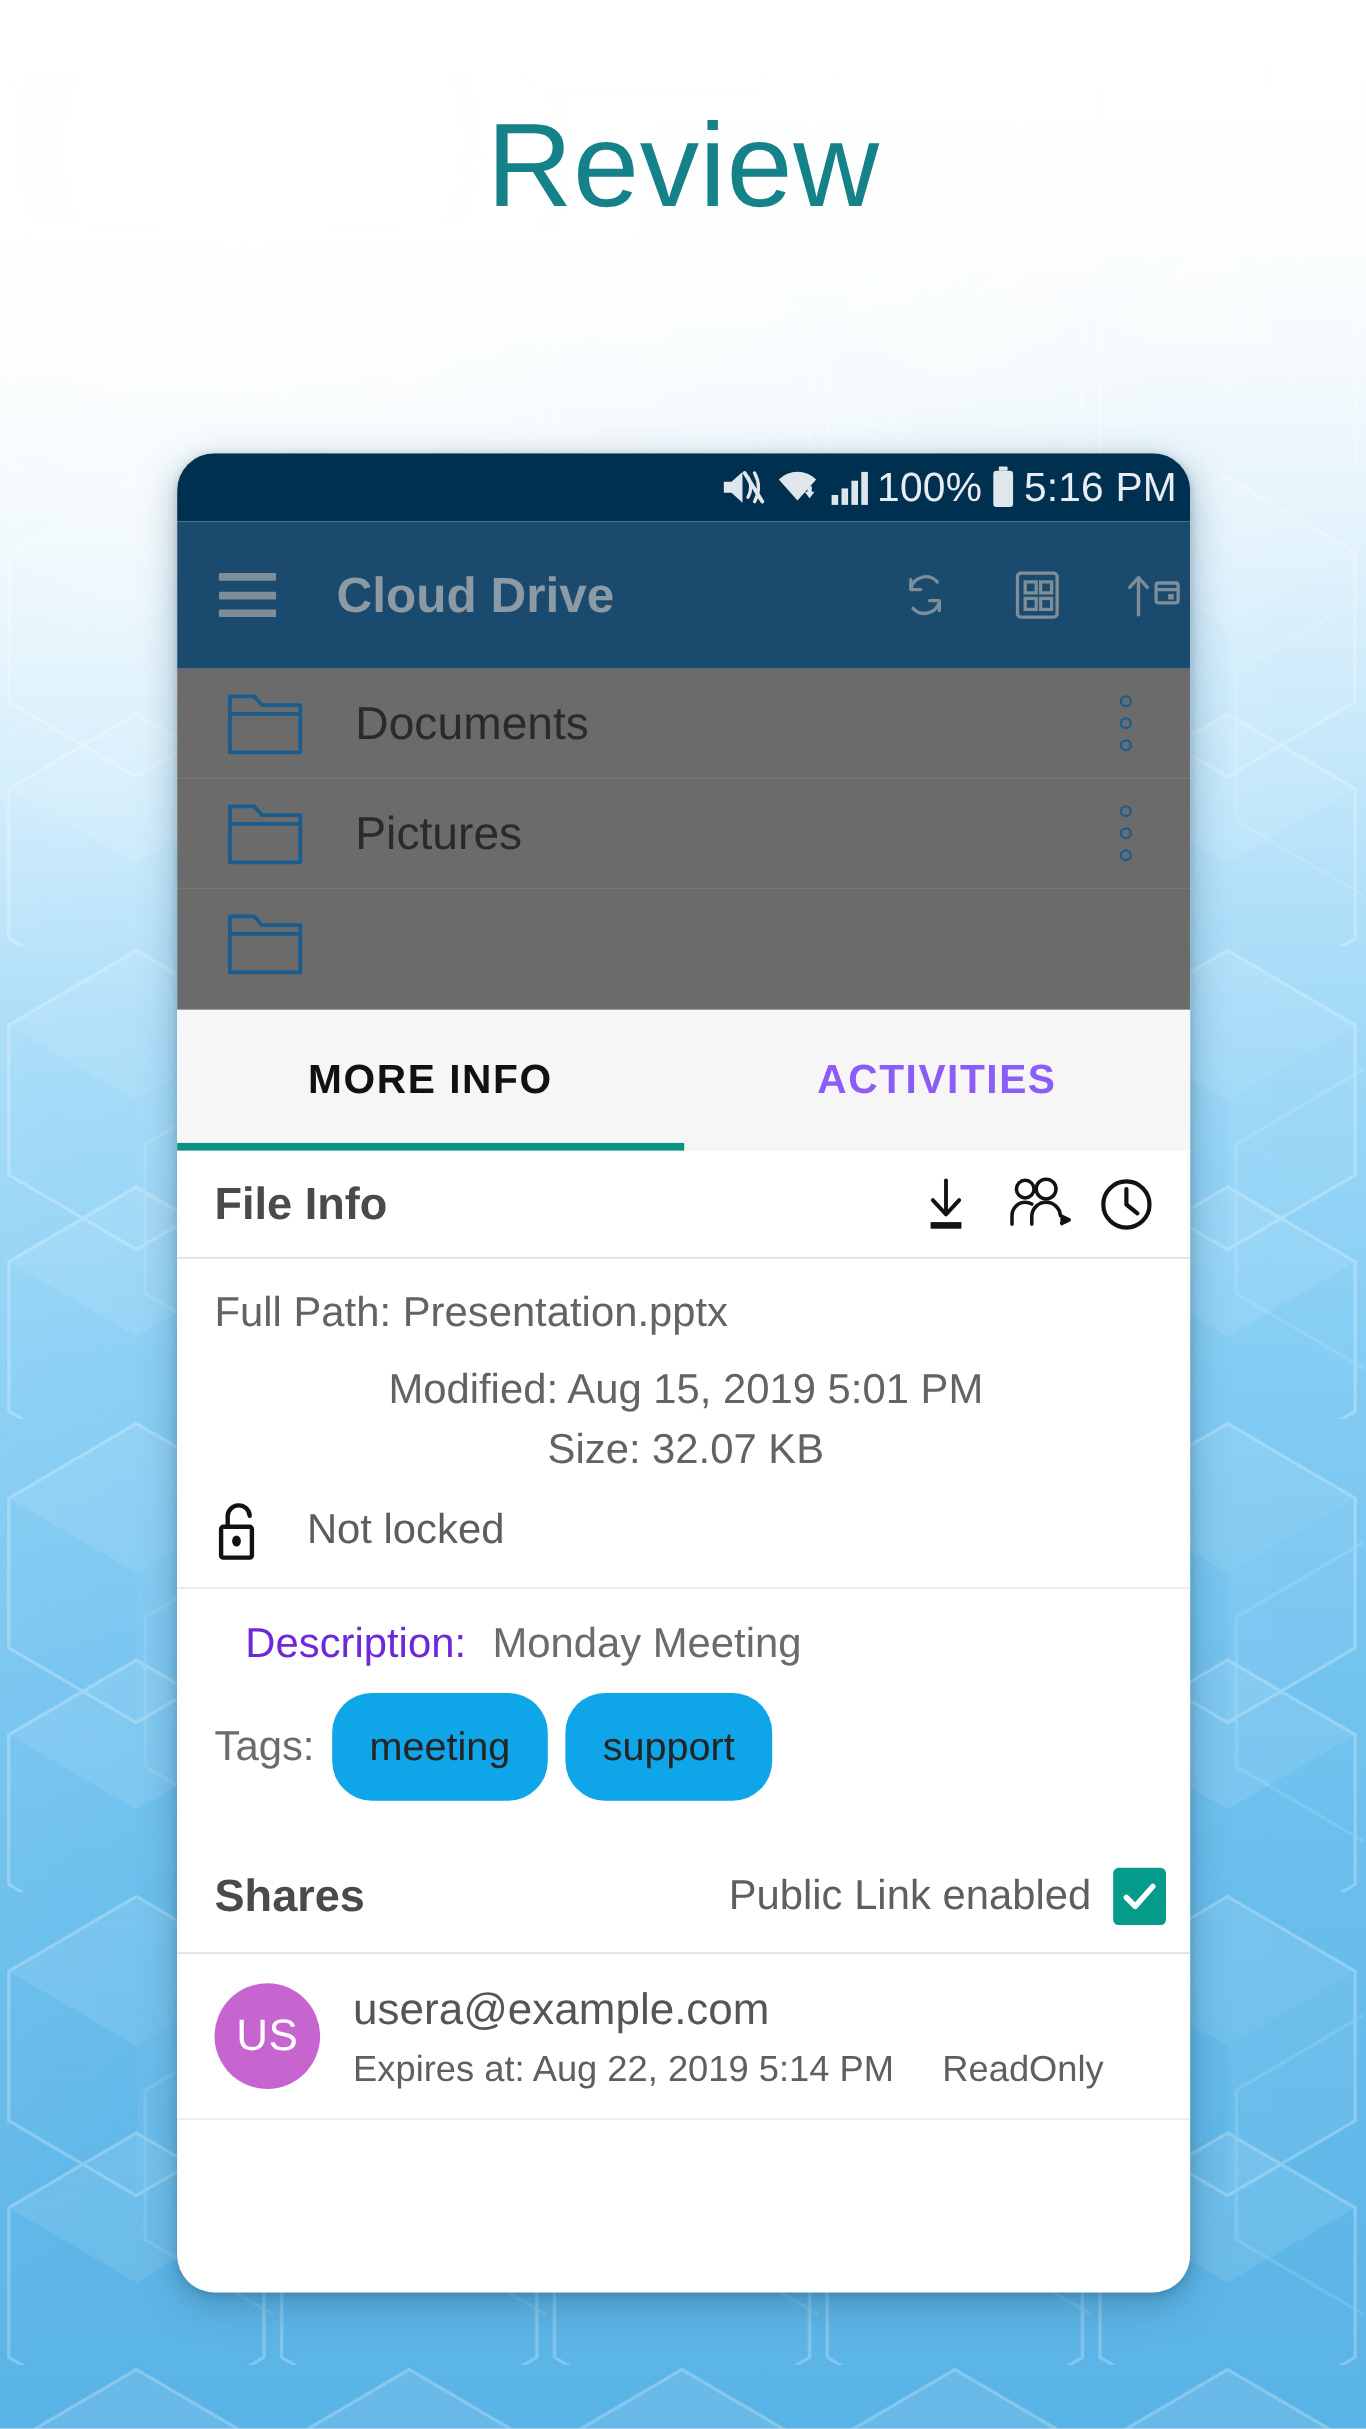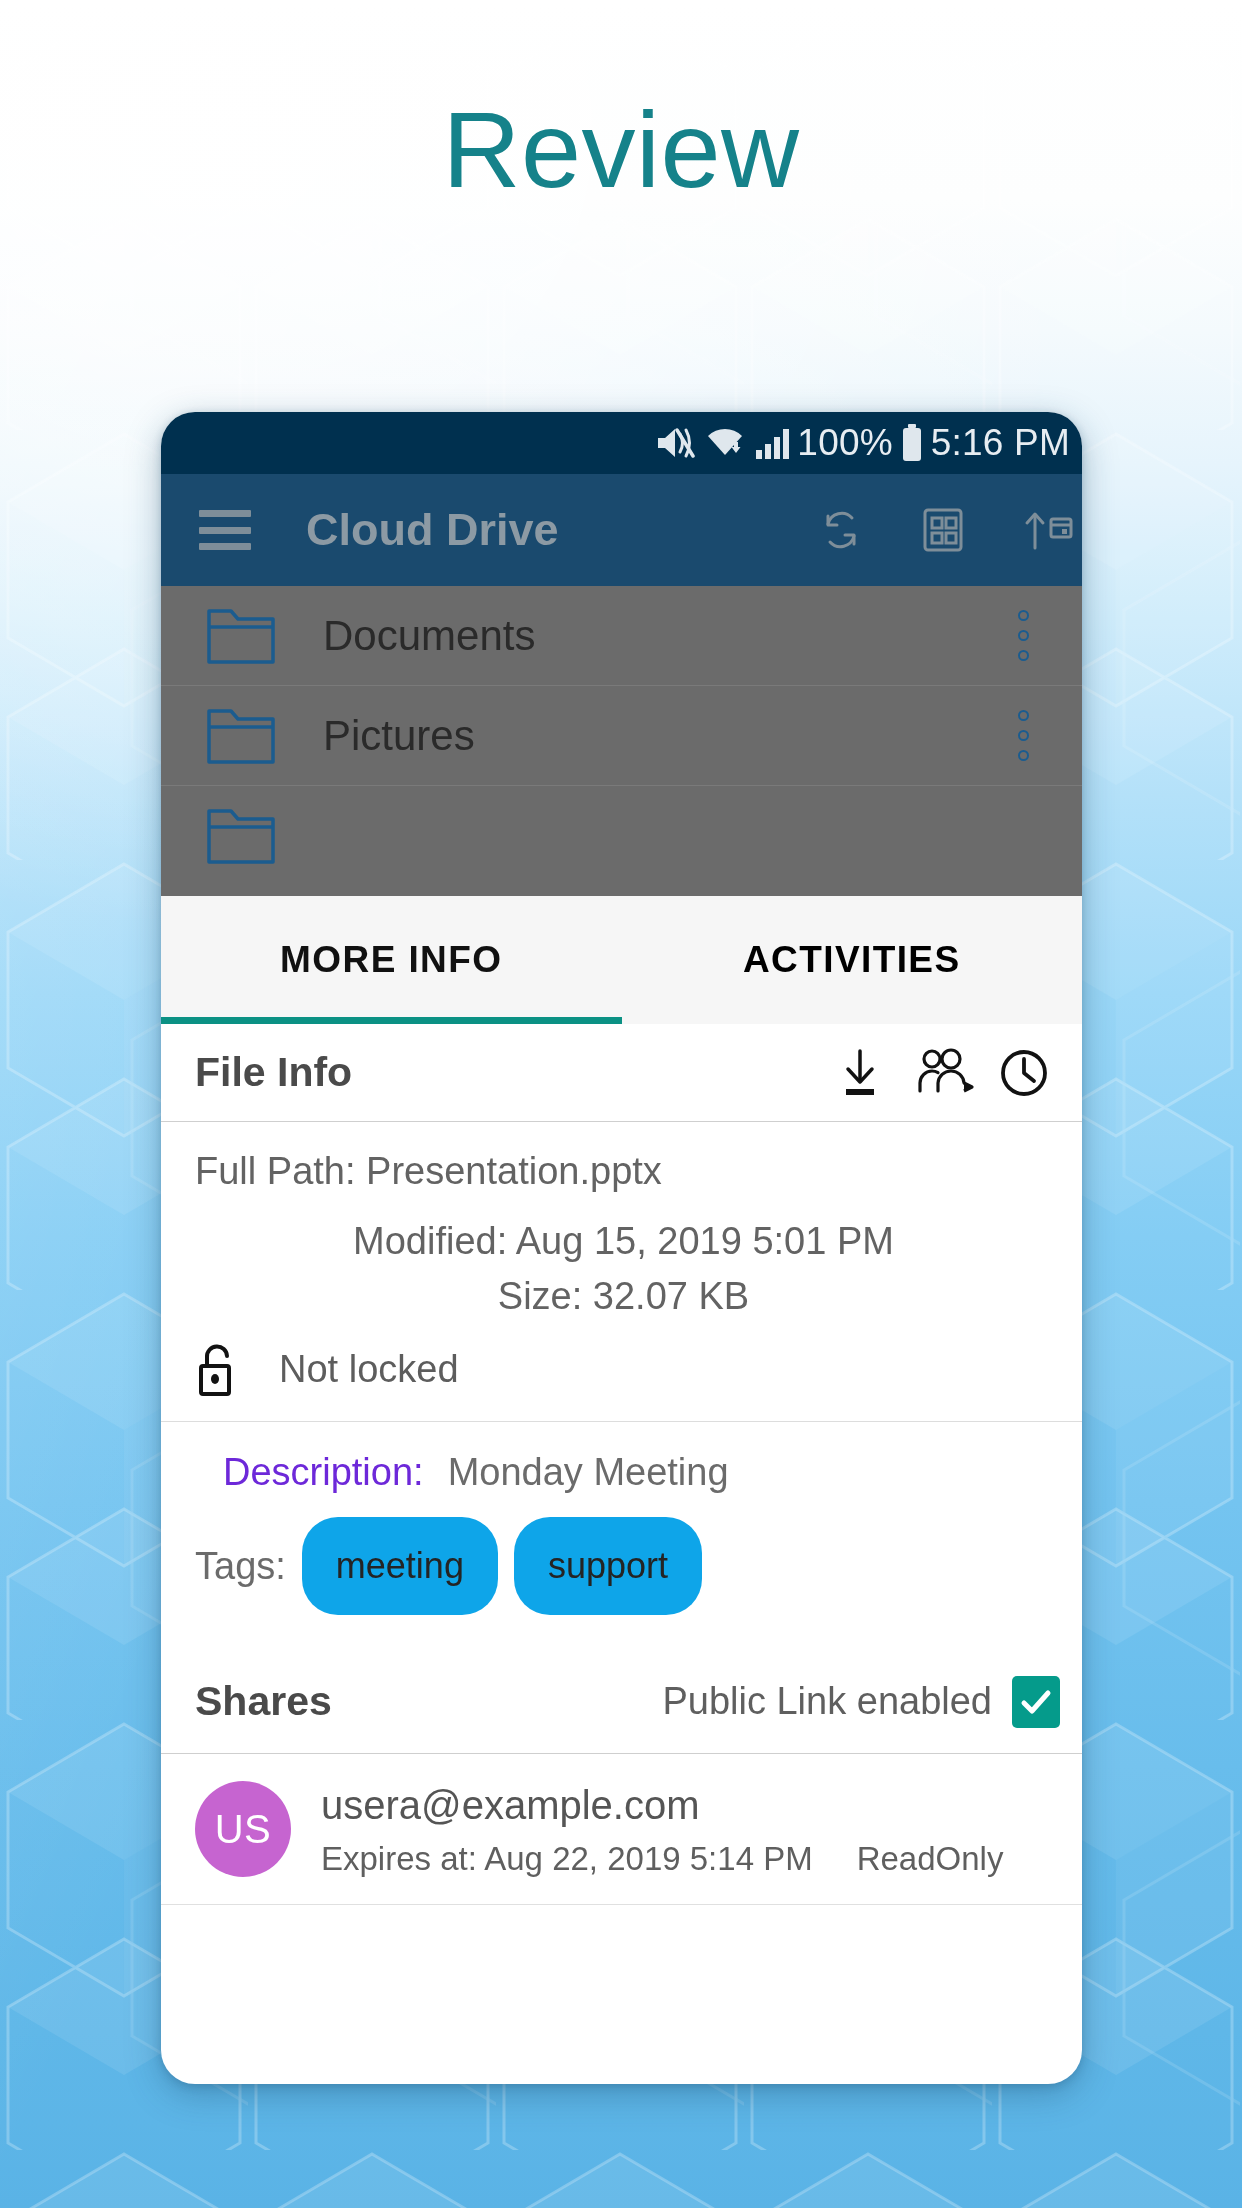--- a/index.html
+++ b/index.html
@@ -97,21 +97,21 @@
   #statusbar .sb-icons {
     display: flex;
     align-items: center;
     gap: 8px;
   }
   #statusbar .sb-txt { margin: 0 2px; }
   .sb-ico svg { display: block; }
 
   
   #appbar {
-    height: 112px;
+    height: 134px;
     background: #1a4a6e;
     display: flex;
     align-items: center;
     box-sizing: border-box;
     padding: 0 0 0 38px;
   }
   #appbar .hamburger {
     width: 52px;
     height: 40px;
     display: flex;
@@ -195,21 +195,21 @@
   .tab {
     flex: 1 1 50%;
     display: flex;
     align-items: center;
     justify-content: center;
     font-size: 37px;
     font-weight: 700;
     letter-spacing: 1.4px;
   }
   .tab.active { color: #111111; }
-  .tab.inactive { color: #000000; }
+  .tab.inactive { color: #8b5cf6; }
   #tab-underline {
     position: absolute;
     left: 0;
     bottom: 0;
     width: 50%;
     height: 7px;
     background: #0b9184;
   }
 
   .section-head {

